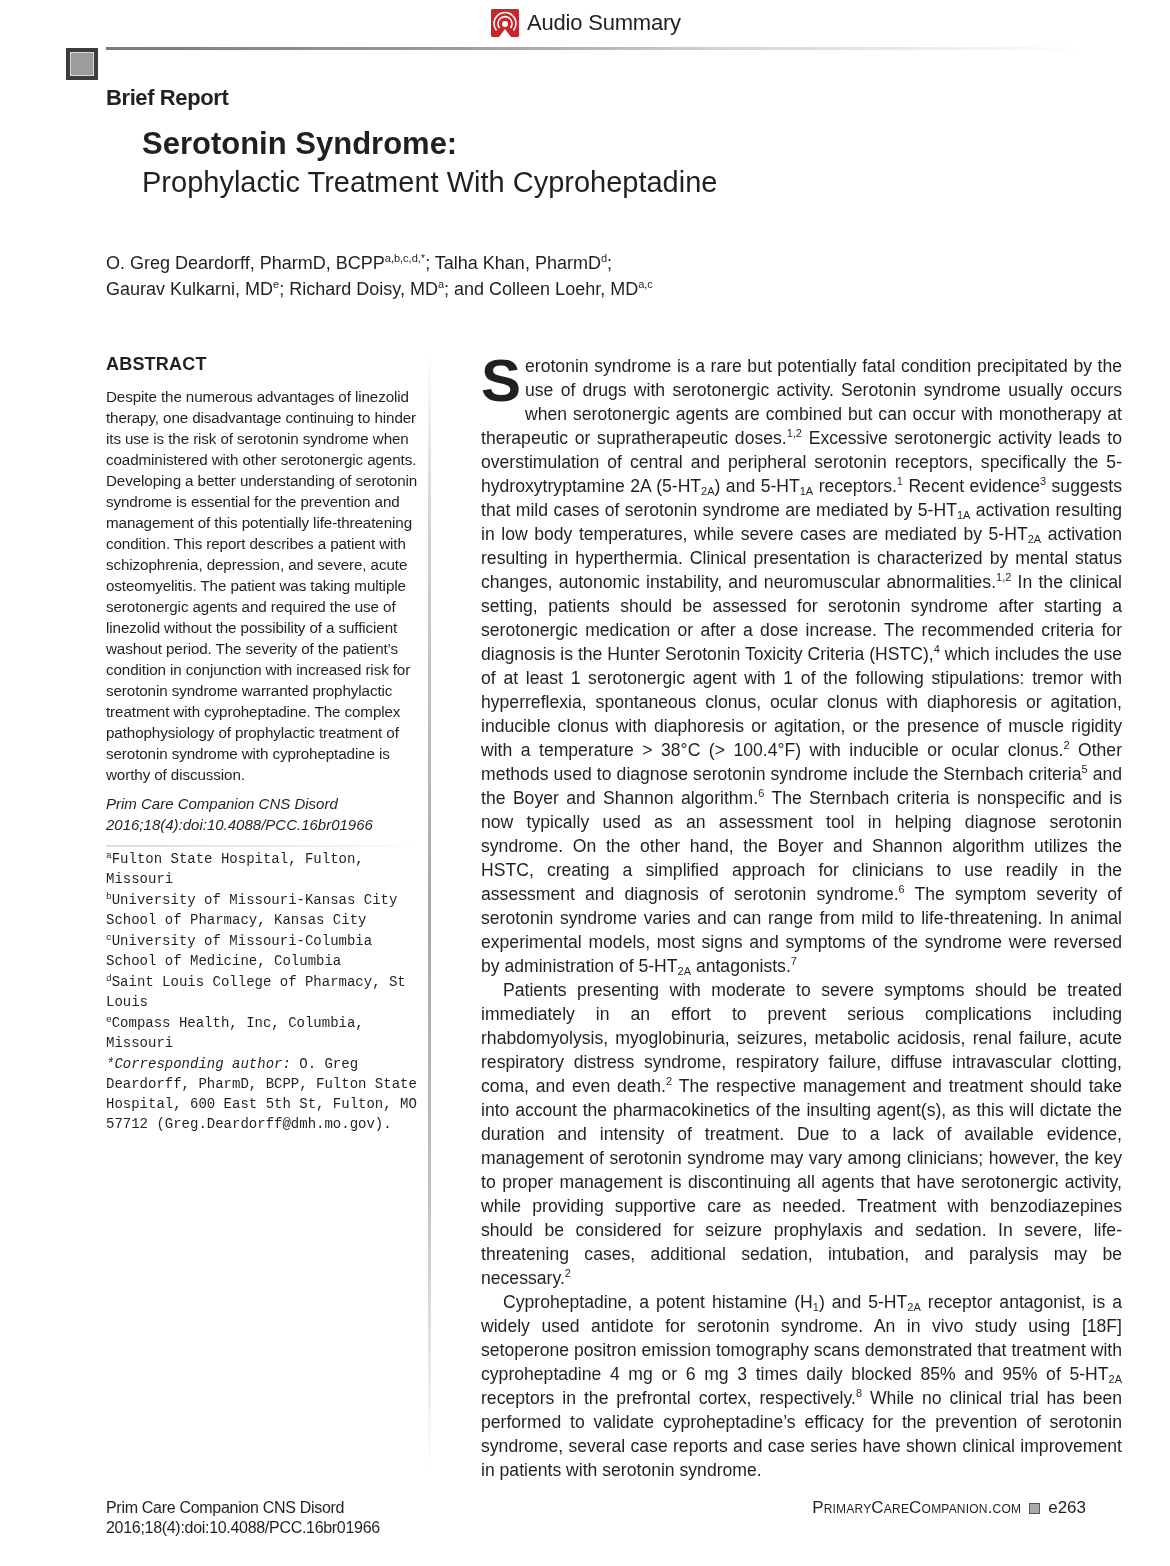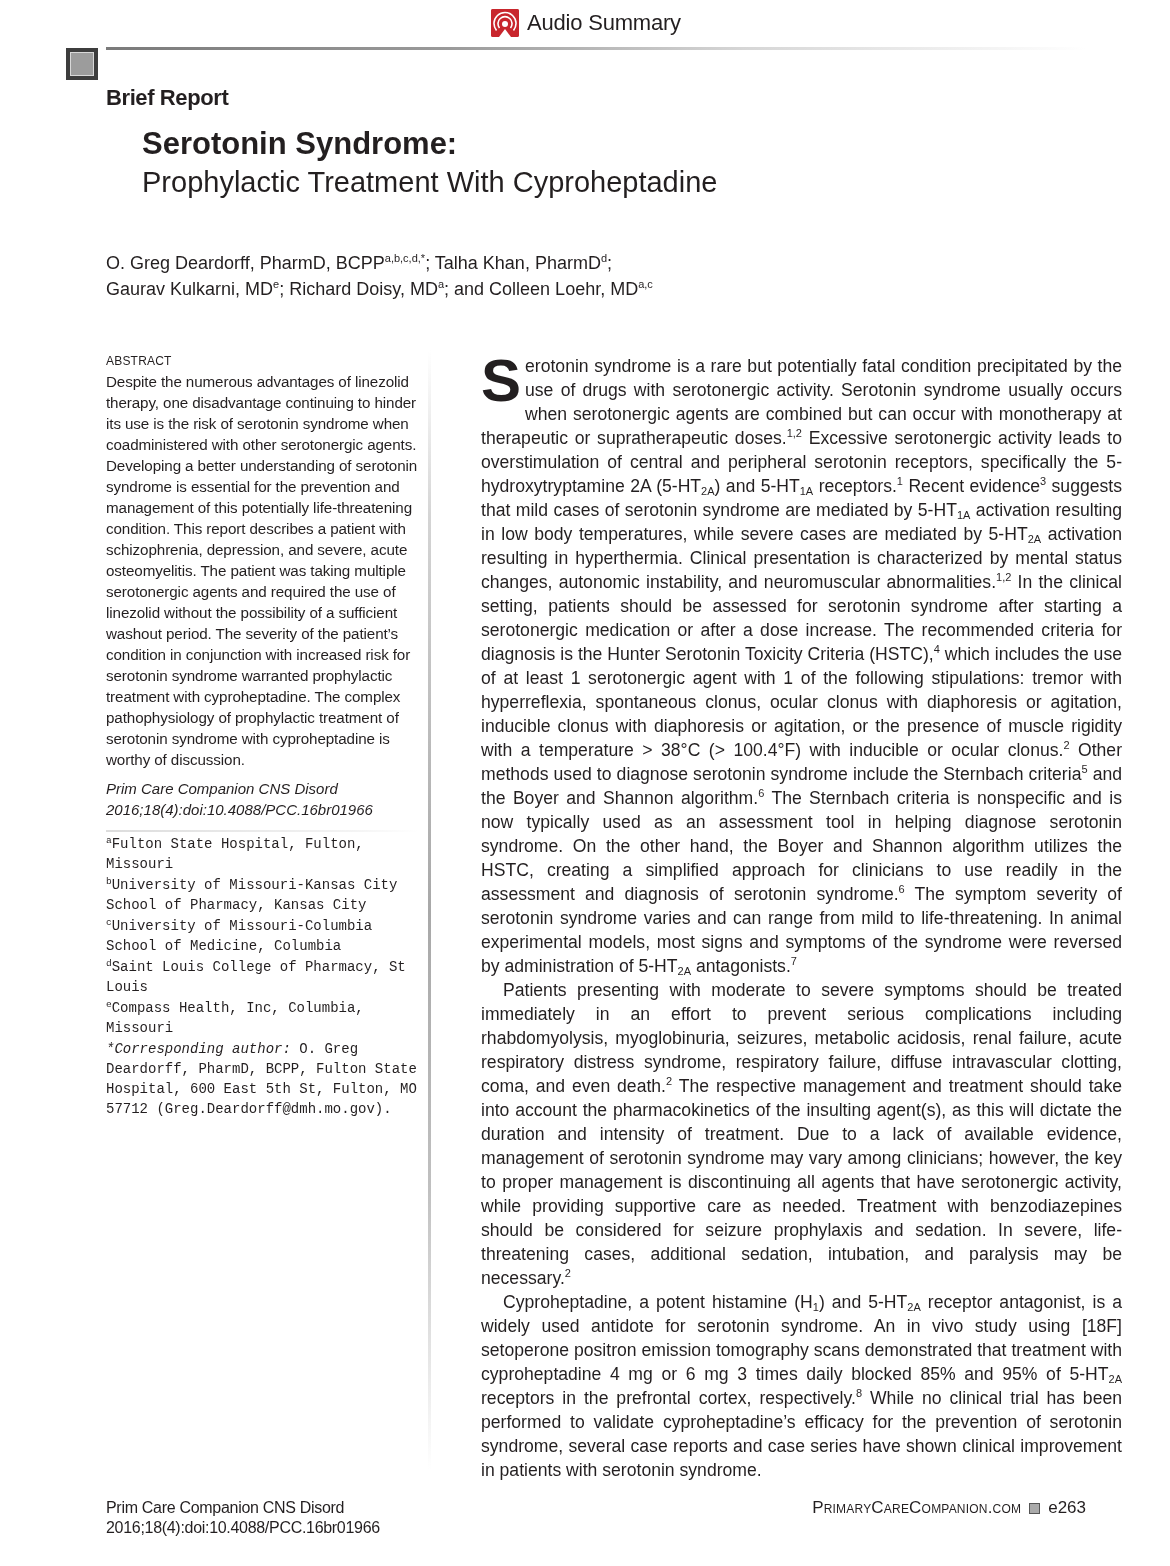--- a/index.html
+++ b/index.html
@@ -20,21 +20,21 @@
   .brief-box-inner { position: absolute; left: 4px; top: 4px; width: 22px; height: 22px; background: #9c9c9c; border: 1px solid #d8d8d8; }
   .brief-label { position: absolute; left: 106px; top: 52px; font-size: 22px; font-weight: bold; color: #231f20; letter-spacing: -0.4px; margin-top: 33px; }
 
   .title1 { position: absolute; left: 106px; top: 126px; font-size: 31px; font-weight: bold; }
   .title2 { position: absolute; left: 106px; top: 166px; font-size: 29px; font-weight: normal; }
   .authors { position: absolute; left: 106px; top: 218px; font-size: 18px; line-height: 26px; color: #231f20; margin-top: 32px; }
   .authors sup { font-size: 11px; vertical-align: 7px; line-height: 0; }
 
   
   .left-col { position: absolute; left: 106px; top: 354px; width: 318px; }
-  .abs-head { font-size: 12px; font-weight: normal; letter-spacing: 0.2px; margin-bottom: 3px; }
+  .abs-head { font-size: 18px; font-weight: bold; letter-spacing: 0.2px; margin-bottom: 11px; }
   .abs-body { font-size: 15.2px; line-height: 21px; letter-spacing: -0.1px; }
   .citation { font-size: 15px; font-style: italic; line-height: 21px; margin-top: 8px; }
   .copyright { font-size: 13.5px; font-style: italic; line-height: 21px; }
   .left-rule { height: 2px; margin-top: 10px; background: linear-gradient(to right, #dcdcdc, #f4f4f4 80%, #ffffff); width: 312px; }
   .affils { margin-top: 2px; font-size: 14px; line-height: 20px; font-family: Liberation Mono, monospace; }
   .affils .aff { margin-bottom: 1px; }
   .affils sup { font-size: 9.5px; vertical-align: 5px; line-height: 0; }
 
   .v-rule { position: absolute; left: 428px; top: 350px; width: 3px; height: 1120px;
     background: linear-gradient(to bottom, #ffffff 0%, #d4d4d4 15%, #a8a8a8 50%, #c0c0c0 75%, #ffffff 100%); }

